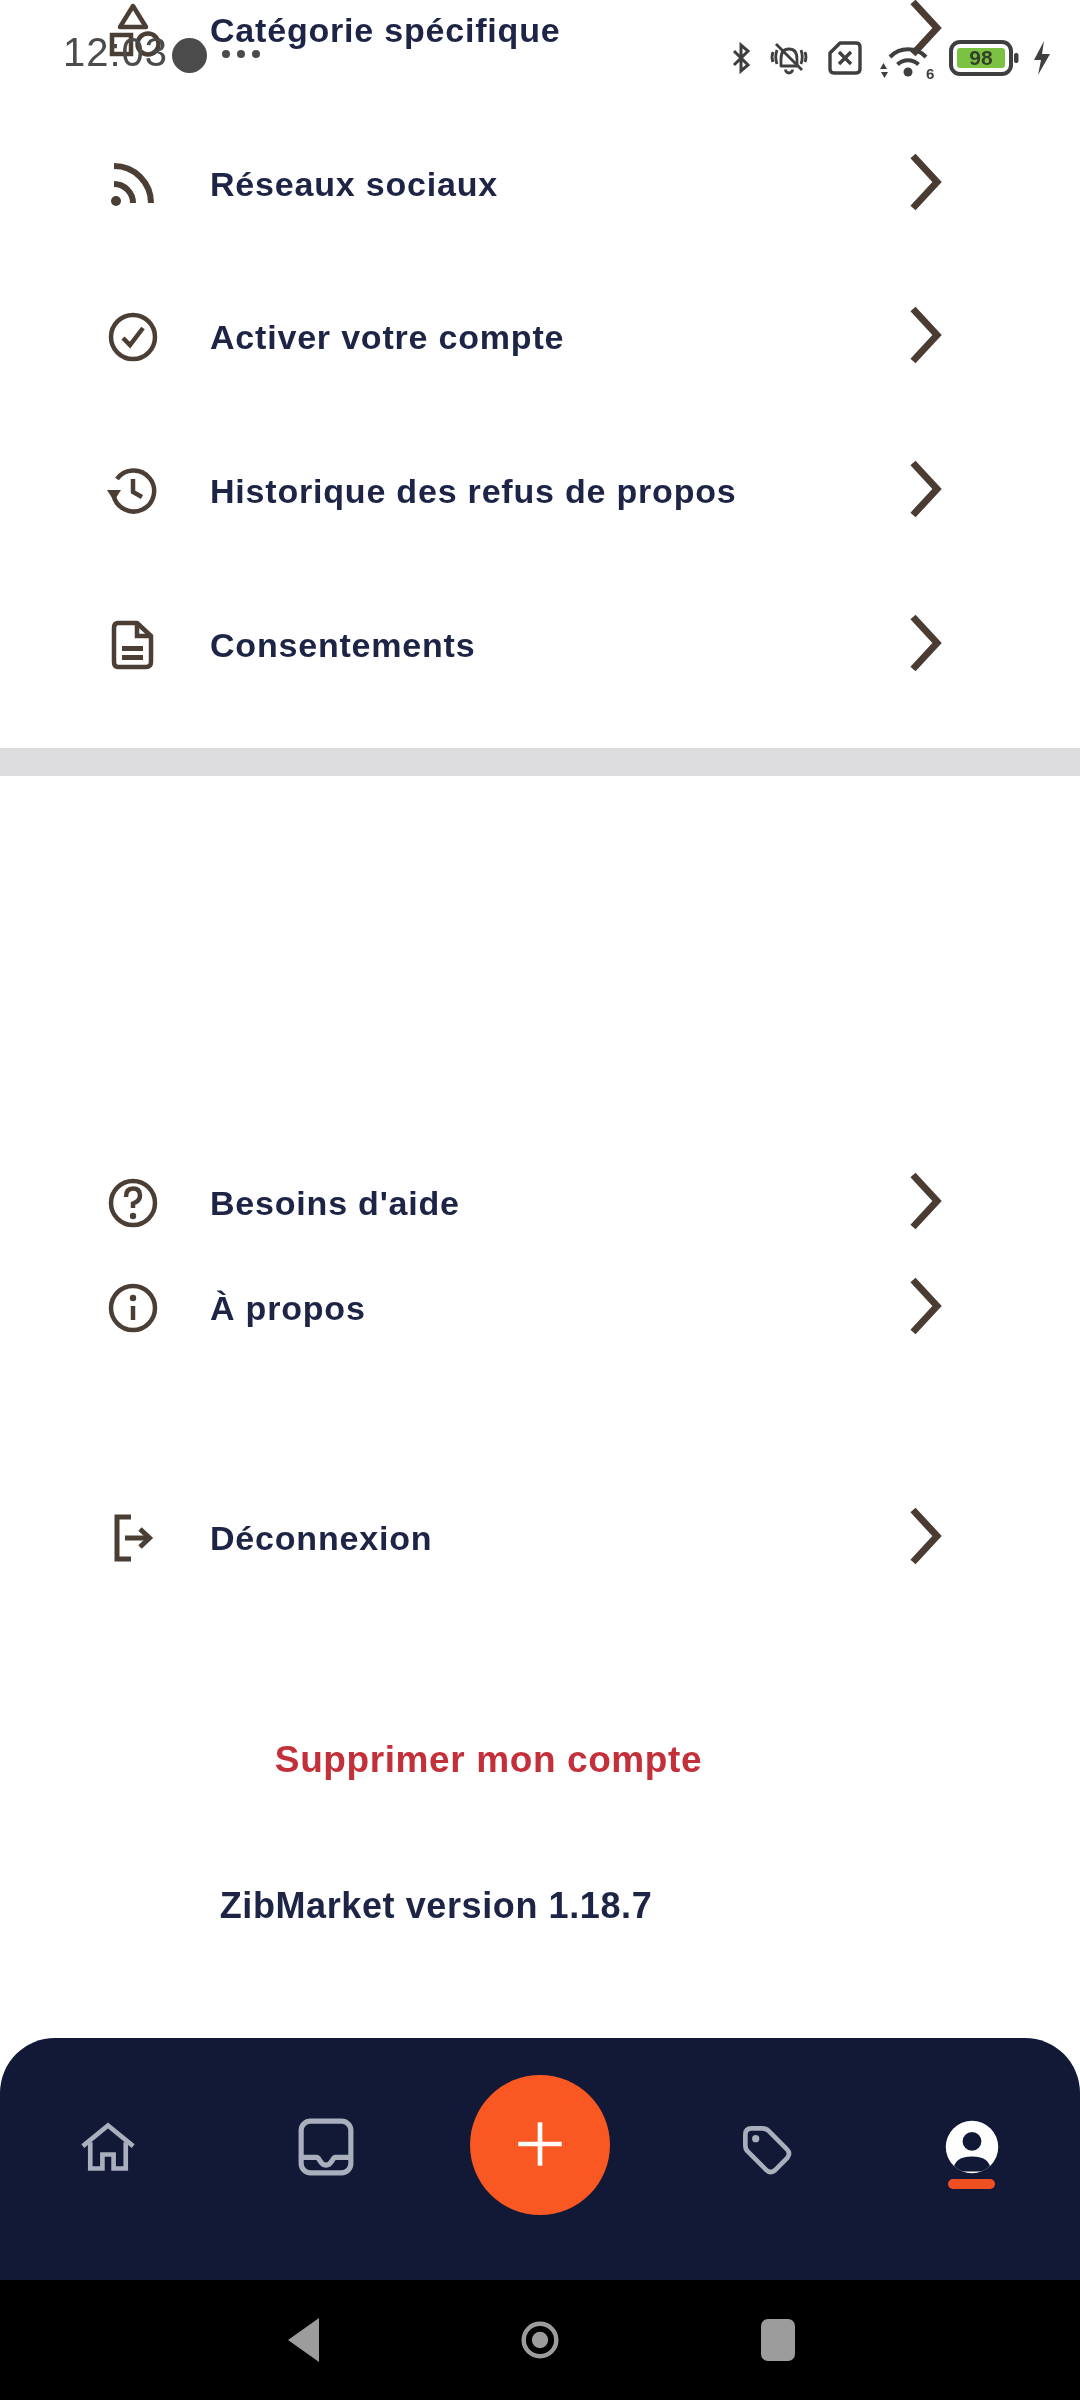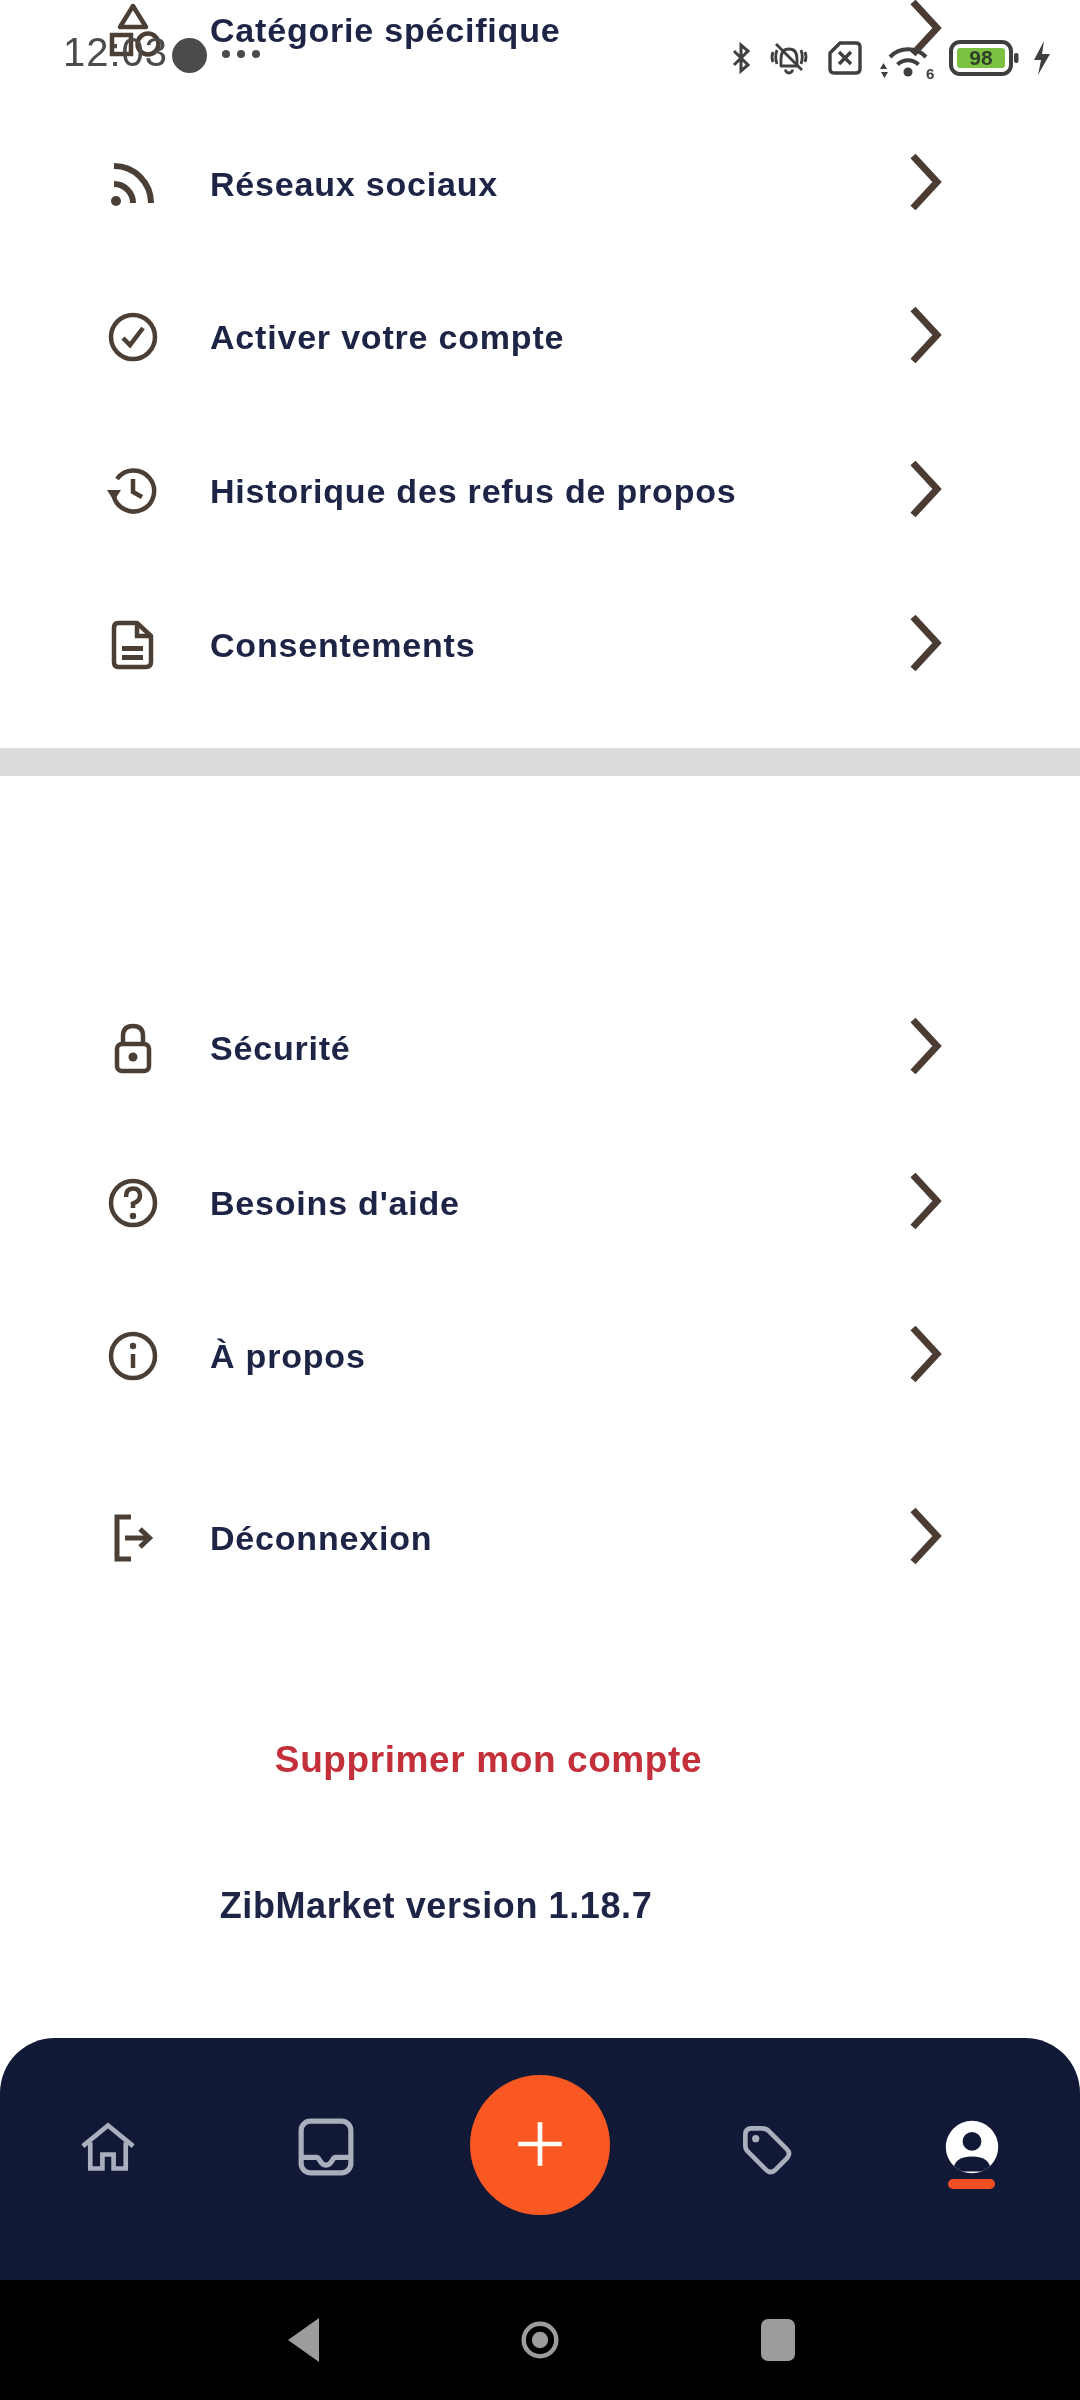--- a/index.html
+++ b/index.html
@@ -128,53 +128,38 @@
     <span class="chev">
       <svg width="40" height="62" viewBox="0 0 40 62" fill="none" stroke="#4a3c33" stroke-width="7">
           <path d="M8 5 L32 31 L8 57"></path>
         </svg>
     </span>
   </div>
 
   <div class="divider"></div>
 
 
-  <div class="row" style="top:1000px">
-    <span class="icon-wrap">
-      <svg width="56" height="56" viewBox="0 0 56 56" fill="none" stroke="#4b3e35" stroke-width="4.5">
-        <path d="M18 25 V16 Q18 6 28 6 Q38 6 38 16 V25"></path>
-        <rect x="12" y="24" width="32" height="27" rx="5"></rect>
-        <circle cx="28" cy="37" r="4.5" fill="#4b3e35" stroke="none"></circle>
-      </svg>
-    </span>
-    <span class="label">Sécurité</span>
-    <span class="chev">
-      <svg width="40" height="62" viewBox="0 0 40 62" fill="none" stroke="#4a3c33" stroke-width="7">
-          <path d="M8 5 L32 31 L8 57"></path>
-        </svg>
-    </span>
-  </div>
 
   <div class="row" style="top:1155px">
     <span class="icon-wrap">
       <svg width="56" height="56" viewBox="0 0 56 56" fill="none" stroke="#4b3e35" stroke-width="4.5">
         <circle cx="28" cy="28" r="22"></circle>
         <path d="M21 22 Q21 13.5 28 13.5 Q35 13.5 35 20.5 Q35 26 28 28.5 V33"></path>
         <circle cx="28" cy="41" r="3.2" fill="#4b3e35" stroke="none"></circle>
       </svg>
     </span>
     <span class="label">Besoins d'aide</span>
     <span class="chev">
       <svg width="40" height="62" viewBox="0 0 40 62" fill="none" stroke="#4a3c33" stroke-width="7">
           <path d="M8 5 L32 31 L8 57"></path>
         </svg>
     </span>
   </div>
 
-  <div class="row" style="top:1308px">
+  <div class="row" style="top:1260px">
     <span class="icon-wrap">
       <svg width="56" height="56" viewBox="0 0 56 56" fill="none" stroke="#4b3e35" stroke-width="4.5">
         <circle cx="28" cy="28" r="22"></circle>
         <circle cx="28" cy="18" r="3.2" fill="#4b3e35" stroke="none"></circle>
         <path d="M28 26 V40"></path>
       </svg>
     </span>
     <span class="label">À propos</span>
     <span class="chev">
       <svg width="40" height="62" viewBox="0 0 40 62" fill="none" stroke="#4a3c33" stroke-width="7">

